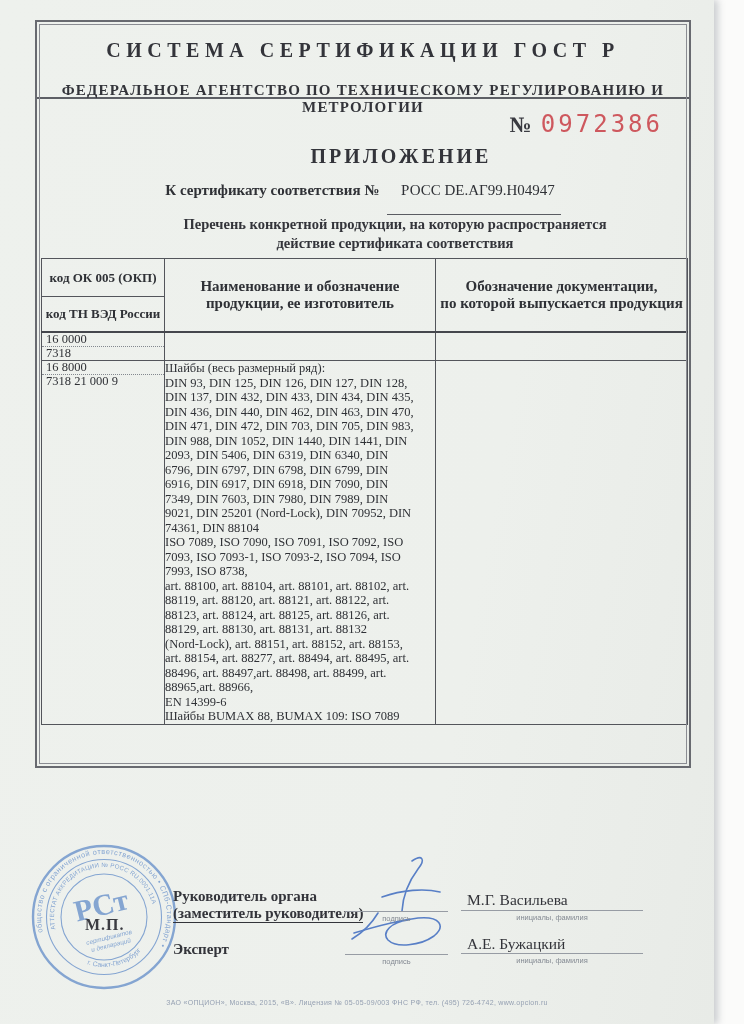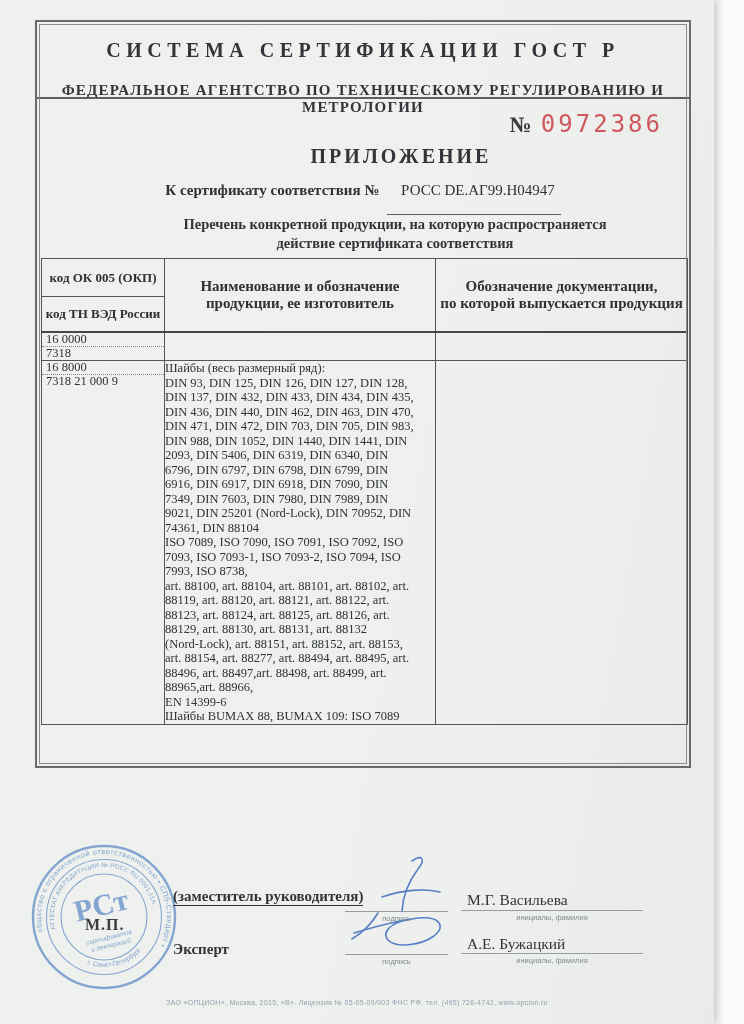--- a/index.html
+++ b/index.html
@@ -197,20 +197,21 @@
         <textPath href="#ringInnerBottom" startOffset="50%">г. Санкт-Петербург</textPath>
       </text>
       <text x="74" y="72" text-anchor="middle" font-size="30" font-weight="bold" font-family="Liberation Serif, serif">РСт</text>
       <text x="74" y="97" text-anchor="middle" font-size="6.4" font-style="italic" font-family="Liberation Sans, sans-serif">сертификатов</text>
       <text x="74" y="105" text-anchor="middle" font-size="6.4" font-style="italic" font-family="Liberation Sans, sans-serif">и деклараций</text>
     </g>
   </svg>
   <div class="mp-label">М.П.</div>
 
   <div class="role-block">
+    <div>Руководитель органа</div>
     <div><span class="role-underlined">(заместитель руководителя)</span></div>
   </div>
   <div class="expert-label">Эксперт</div>
 
   <svg class="sig-ink sig-ink1" width="76" height="62" viewBox="0 0 76 62">
     <g fill="none" stroke="#3f6cc0" stroke-width="1.6" stroke-linecap="round" opacity=".85">
       <path d="M40,8 C50,1 54,6 46,16 C37,28 31,41 30,58"></path>
       <path d="M10,44 C30,37 52,35 68,39"></path>
     </g>
   </svg>

